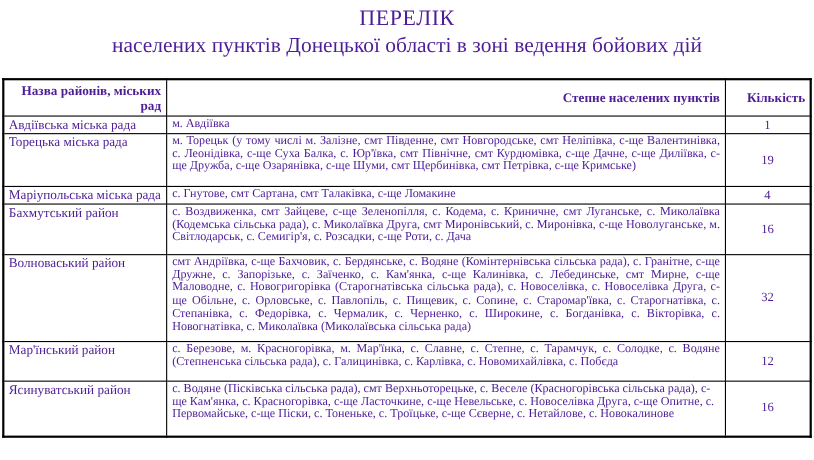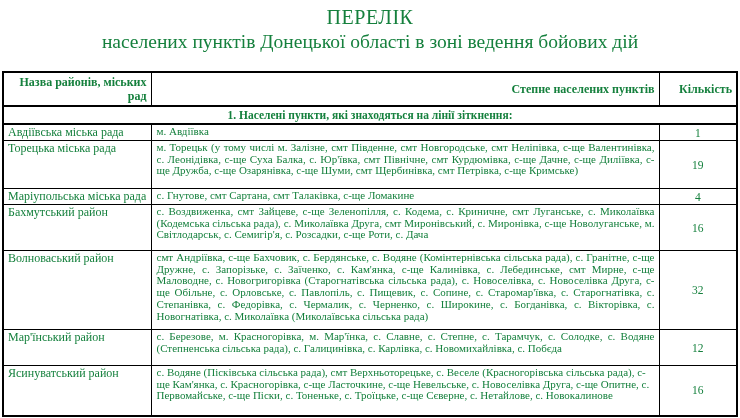--- a/index.html
+++ b/index.html
@@ -2,21 +2,21 @@
 <html lang="uk"><head>
 <meta charset="utf-8">
 <style>
   html, body { margin: 0; padding: 0; background: #ffffff; }
   .page {
     position: relative;
     width: 740px;
     height: 418px;
     overflow: hidden;
     background: #ffffff;
-    color: #15803d;
+    color: #4c1d95;
     font-family: "Liberation Serif", "DejaVu Serif", serif;
   }
   .title { text-align: center; padding-top: 5px; }
   .title-l1 { font-size: 20px; line-height: 24px; letter-spacing: 0.5px; }
   .title-l2 { font-size: 19.5px; line-height: 25px; }
 
   table.doc {
     border-collapse: collapse;
     table-layout: fixed;
     width: 736px;
@@ -95,23 +95,20 @@
         <col class="c3">
       </colgroup>
 
     <tbody>
         <tr>
       <th>Назва районів, міських рад</th>
       <th>Степне населених пунктів</th>
       <th>Кількість</th>
     </tr>
 
-    <tr class="section">
-      <td colspan="3">1. Населені пункти, які знаходяться на лінії зіткнення:</td>
-    </tr>
 
     <tr class="h17">
       <td class="district">Авдіївська міська рада</td>
       <td class="settle">м. Авдіївка</td>
       <td class="count">1</td>
     </tr>
 
     <tr class="h48">
       <td class="district">Торецька міська рада</td>
       <td class="settle">м. Торецьк (у тому числі м. Залізне, смт Південне, смт Новгородське, смт Неліпівка, с-ще Валентинівка, с. Леонідівка, с-ще Суха Балка, с. Юр'ївка, смт Північне, смт Курдюмівка, с-ще Дачне, с-ще Диліївка, с-ще Дружба, с-ще Озарянівка, с-ще Шуми, смт Щербинівка, смт Петрівка, с-ще Кримське)</td>

